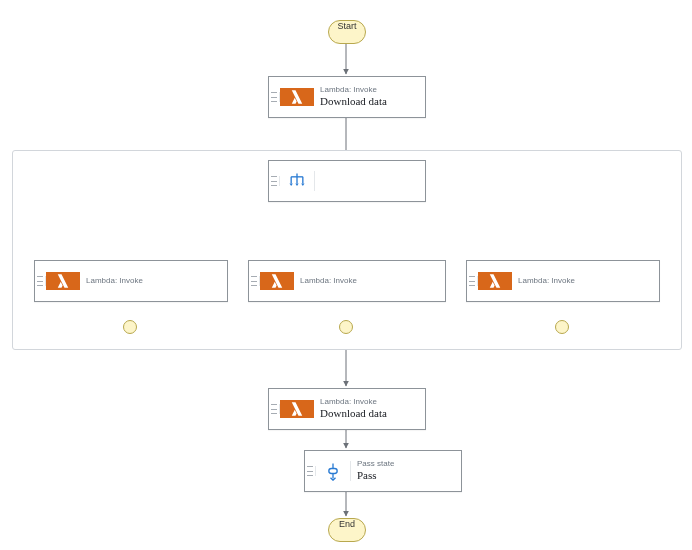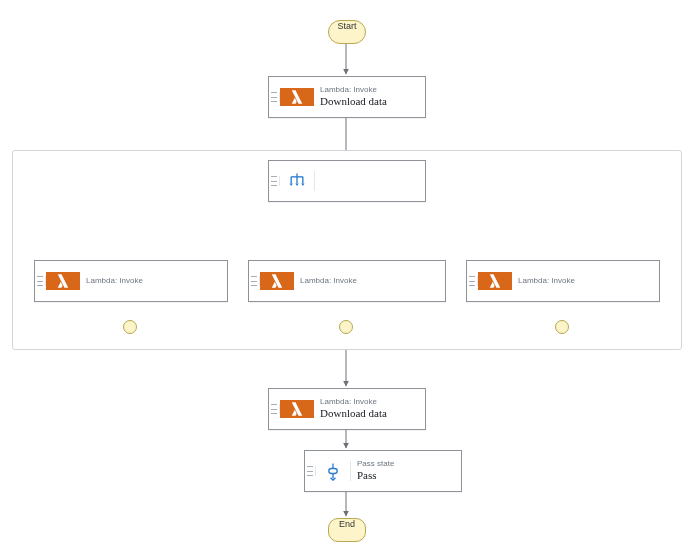--- a/index.html
+++ b/index.html
@@ -270,15 +270,15 @@
       <path d="M12 15 v6"></path>
       <path d="M9 20 l3 3 l3 -3"></path>
     </svg>
   </div>
   <div class="textcell">
     <div class="type-label">Pass state</div>
     <div class="title-label">Pass</div>
   </div>
 </div>
 
-<div class="terminator" style="left:328px; top:518px;border-radius:10px;">
+<div class="terminator" style="left:328px; top:518px;">
   <span>End</span>
 </div>
 
 </body></html>

